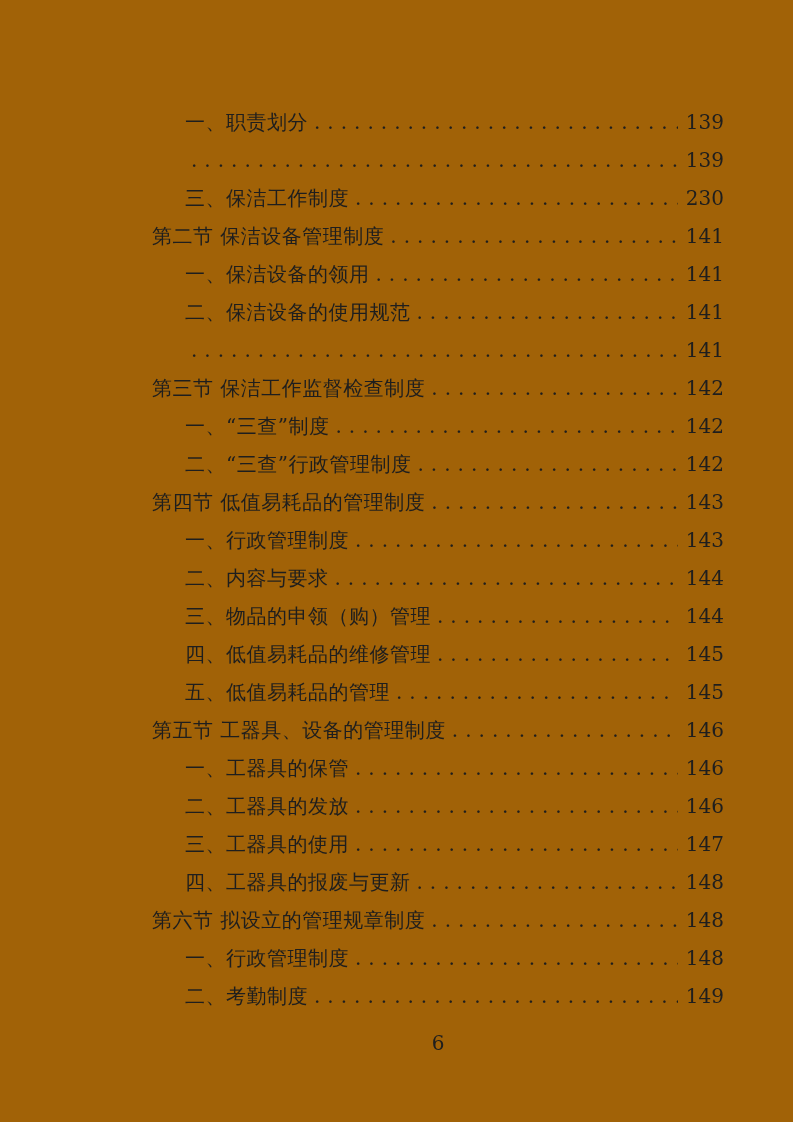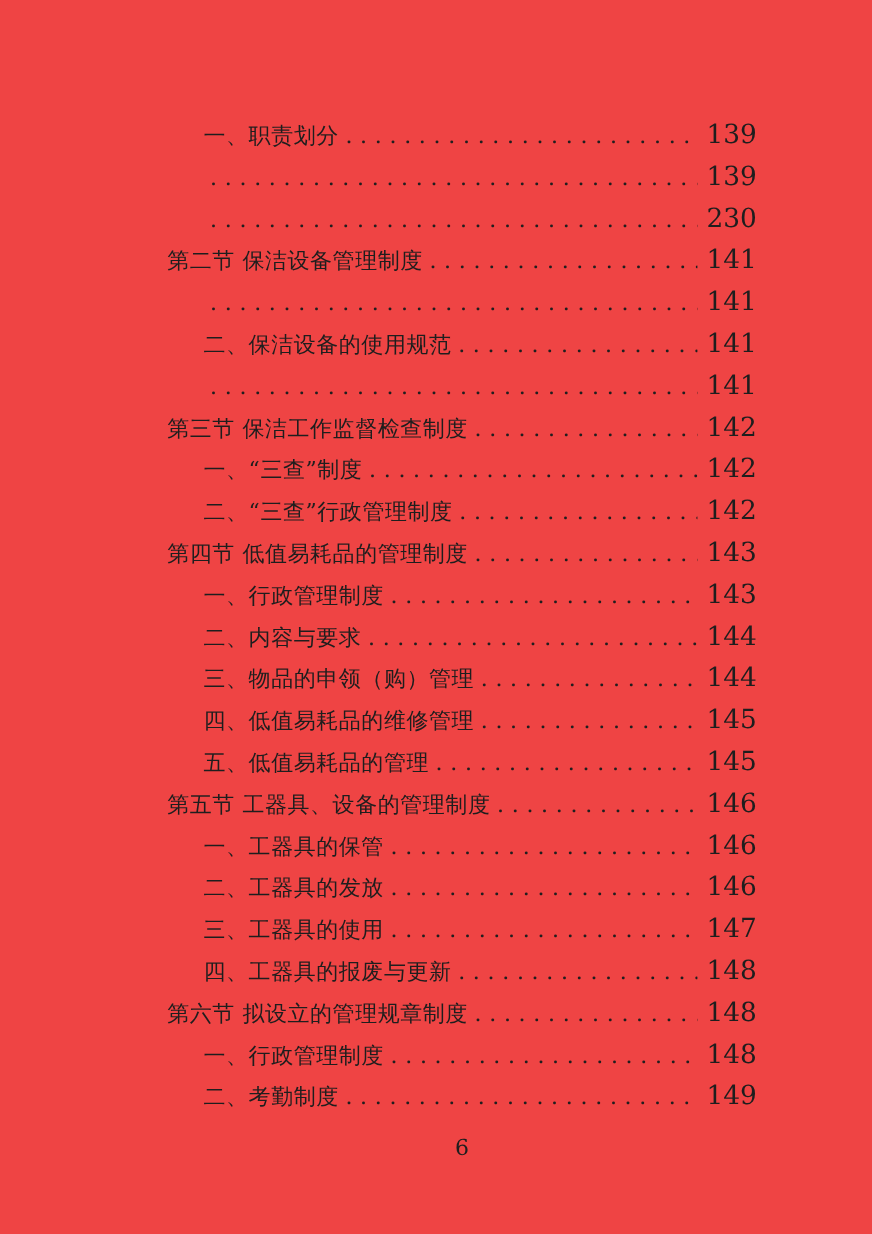--- a/index.html
+++ b/index.html
@@ -12,22 +12,22 @@
     height: 1122px;
     overflow: hidden;
     font-family: "DejaVu Serif", "Liberation Serif", serif;
     color: #1e1e1e;
   }
   .page {
     position: relative;
     box-sizing: border-box;
     width: 793px;
     height: 1122px;
-    padding: 103px 105px 0 152px;
-    background: #ef4444;
+    padding: 103px 69px 0 152px;
+    background: #a16207;
   }
   .toc {
     width: 100%;
   }
   .toc-entry {
     display: flex;
     align-items: baseline;
     height: 38px;
     line-height: 38px;
     font-size: 20px;
@@ -46,21 +46,21 @@
     white-space: nowrap;
     letter-spacing: 7px;
     margin-left: 6px;
     margin-right: 8px;
     color: #1e1e1e;
   }
   .toc-pagenum {
     flex: none;
     min-width: 36px;
     text-align: right;
-    font-size: 24px;
+    font-size: 20px;
   }
   .footer {
     margin-top: 16px;
     width: 100%;
     text-align: center;
     font-size: 20px;
   }
 </style>
 </head>
 <body>
@@ -70,29 +70,31 @@
       <div class="toc-entry sub">
     <span class="toc-label">一、职责划分</span>
     <span class="dot-leader">............................................................</span>
     <span class="toc-pagenum">139</span>
   </div>
       <div class="toc-entry sub">
     <span class="dot-leader">............................................................</span>
     <span class="toc-pagenum">139</span>
   </div>
       <div class="toc-entry sub">
+    <span class="toc-label">三、保洁工作制度</span>
     <span class="dot-leader">............................................................</span>
     <span class="toc-pagenum">230</span>
   </div>
       <div class="toc-entry section">
     <span class="toc-label">第二节 保洁设备管理制度</span>
     <span class="dot-leader">............................................................</span>
     <span class="toc-pagenum">141</span>
   </div>
       <div class="toc-entry sub">
+    <span class="toc-label">一、保洁设备的领用</span>
     <span class="dot-leader">............................................................</span>
     <span class="toc-pagenum">141</span>
   </div>
       <div class="toc-entry sub">
     <span class="toc-label">二、保洁设备的使用规范</span>
     <span class="dot-leader">............................................................</span>
     <span class="toc-pagenum">141</span>
   </div>
       <div class="toc-entry sub">
     <span class="dot-leader">............................................................</span>

